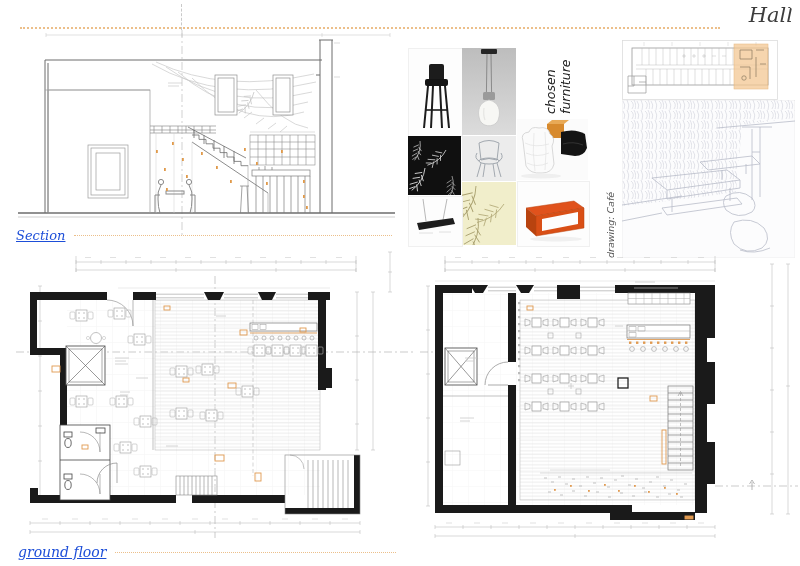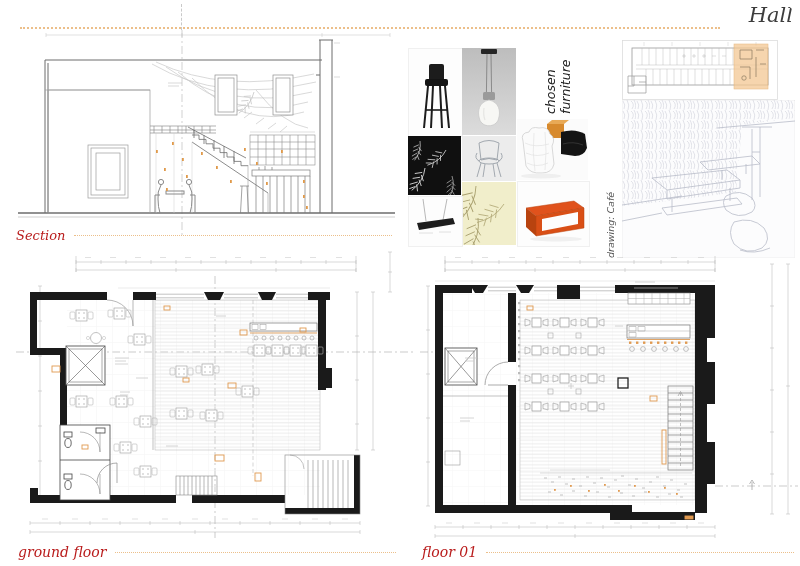--- a/index.html
+++ b/index.html
@@ -1,20 +1,20 @@
 <!DOCTYPE html>
 <html><head>
 <meta charset="utf-8">
 <style>
   html,body{margin:0;padding:0;background:#fff;}
   #board{position:relative;width:800px;height:566px;background:#fff;overflow:hidden;
          font-family:"Liberation Sans",sans-serif;border-radius:29px;}
   .abs{position:absolute;}
   .script{font-family:"DejaVu Serif",serif;font-style:italic;}
-  .accent{color:#b91c1c;}
+  .accent{color:#1d4ed8;text-decoration:underline;}
   .dotline{height:0;border-top:2px dotted #ecbf8a;}
   .labelrow{display:flex;align-items:center;gap:9px;}
   .vlabel{writing-mode:vertical-rl;transform:rotate(180deg);font-style:italic;color:#222;
           font-family:"DejaVu Sans",sans-serif;}
   .tile{position:absolute;overflow:hidden;}
   svg{display:block;}
 </style>
 </head>
 <body>
 
@@ -616,18 +616,14 @@
       <path d="M45 112 h12 M45 115 h9 M40 172 h14 M40 175 h10 M215 36 h20 M148 140 h6 M151 137 v6 M195 80 h8"></path>
     </g>
     <g stroke="#e09a50" stroke-width="0.9" fill="none">
       <rect x="242" y="184" width="4" height="34"></rect>
       <rect x="107" y="60" width="6" height="4"></rect>
       <rect x="230" y="150" width="7" height="5"></rect>
       <rect x="265" y="270" width="8" height="3" fill="#e09a50"></rect>
     </g>
   </svg>
 
-  <div class="abs labelrow" style="left:422px;top:544px;width:372px;">
-    <span class="script accent" style="font-size:14px;">floor 01</span>
-    <span class="dotline" style="flex:1;border-top-width:1.5px;"></span>
-  </div>
 
 </div>
 
 </body></html>

